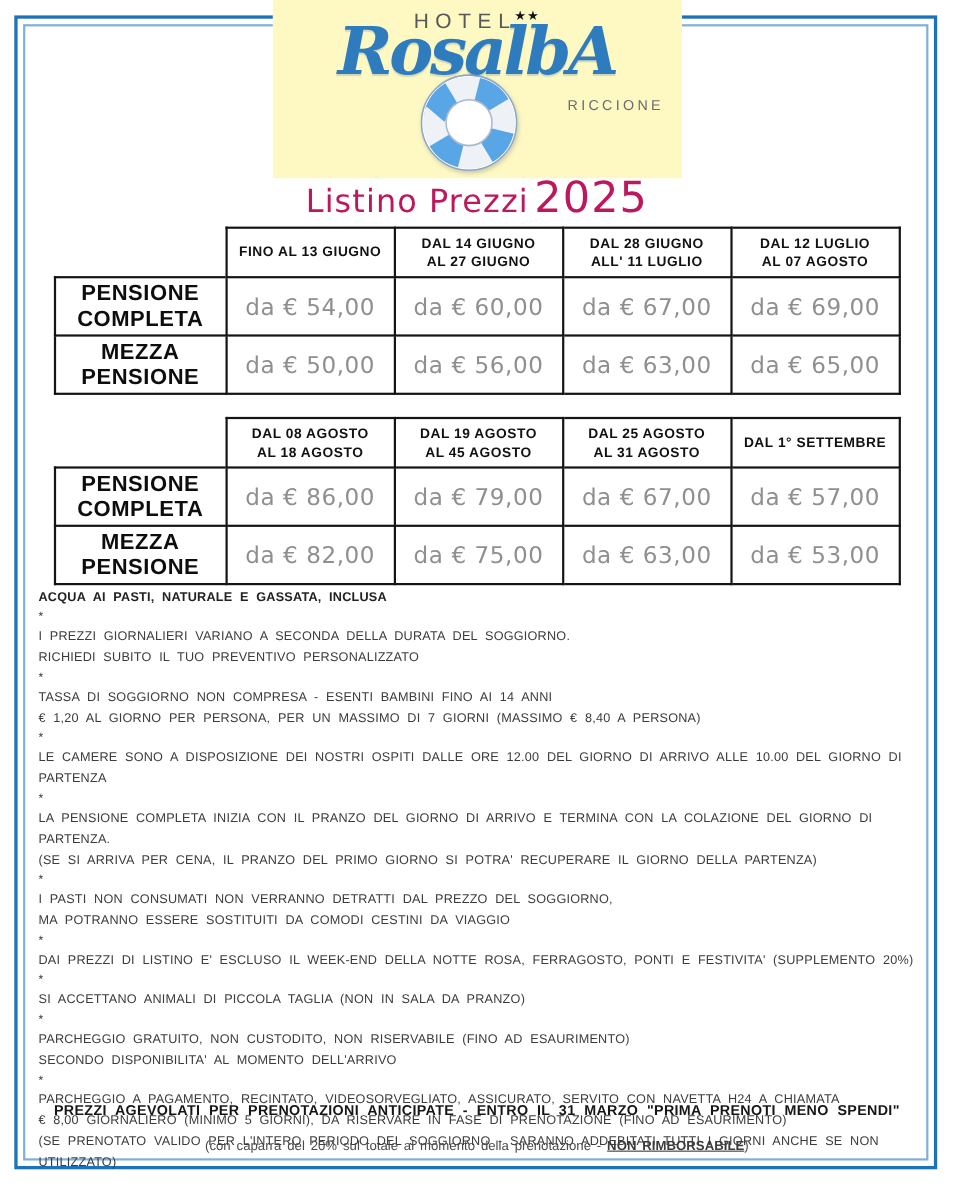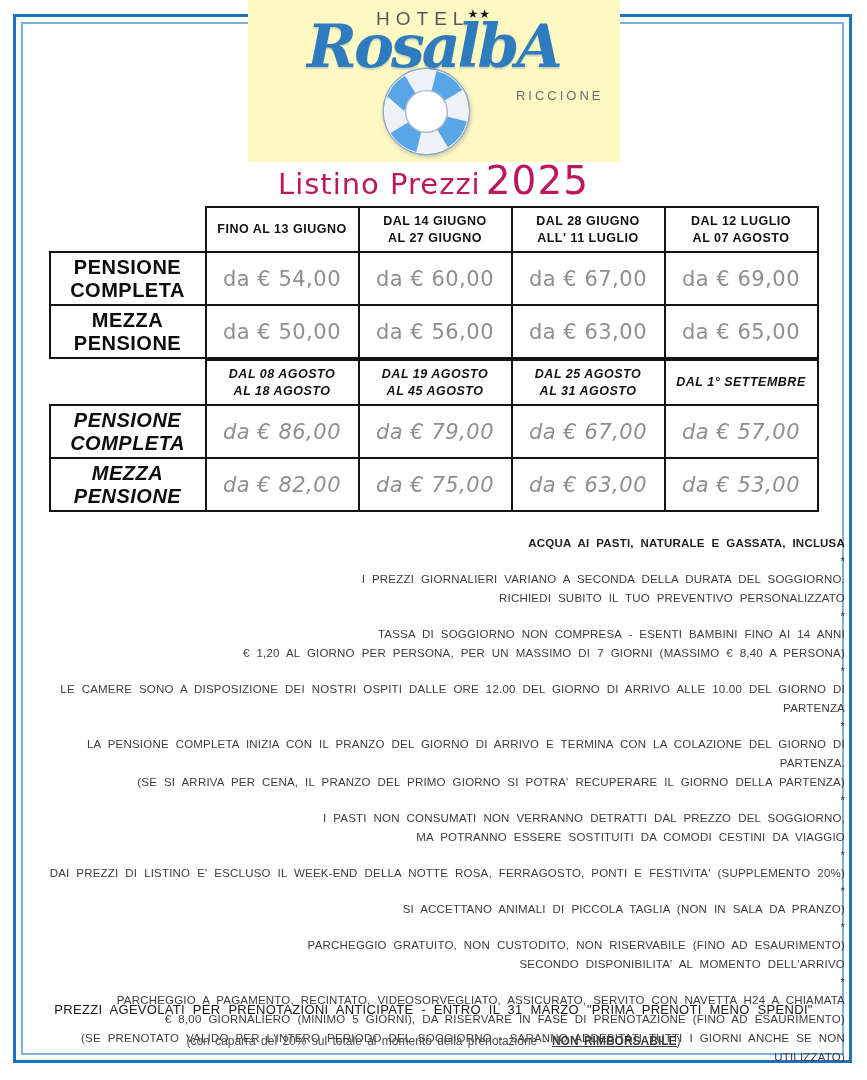--- a/index.html
+++ b/index.html
@@ -30,41 +30,41 @@
 
   
   .title{position:absolute;top:158px;left:0;width:100%;text-align:center;z-index:1;
     color:#be185d;font-family:"DejaVu Sans",sans-serif;}
   .t-text{font-size:29px;letter-spacing:1px;}
   .t-year{font-size:39px;letter-spacing:1px;}
 
   
   .table-area{position:absolute;top:206px;left:0;width:100%;z-index:1;}
   table.season{border-collapse:collapse;margin:0 auto;table-layout:fixed;width:759px;}
-  table.season + table.season{font-style:italic;}
+  table.season + table.season{margin-top:20px;}
   table.season td{border:2px solid #141414;text-align:center;vertical-align:middle;
     padding:0;overflow:hidden;}
   td.corner{border:none !important;width:155px;}
   td.hdr{width:151px;height:43px;font-size:12.5px;font-weight:700;line-height:1.3;
     white-space:pre-line;letter-spacing:0.5px;color:#111;}
   td.rowlabel{height:51px;font-size:20px;font-weight:700;line-height:1.15;
     white-space:pre-line;letter-spacing:0.5px;color:#0d0d0d;}
   td.price{height:51px;font-family:"DejaVu Sans",sans-serif;font-size:21px;
     color:#8f8f8f;letter-spacing:0.5px;}
 
   
-  .notes{position:absolute;top:534px;left:22px;right:22px;text-align:right;z-index:1;
-    color:#3c3c3c;font-size:11.5px;line-height:19px;letter-spacing:0.2px;word-spacing:3.5px;}
+  .notes{position:absolute;top:534px;left:22px;right:22px;text-align:left;z-index:1;
+    color:#3c3c3c;font-size:11.5px;line-height:19px;letter-spacing:0.2px;word-spacing:3.5px;padding-left:13px;}
   .note{white-space:pre-line;margin:0;}
   .note.bold{font-weight:700;color:#222;}
   .sep{line-height:17px;font-size:11px;color:#333;}
 
   
   .footer{position:absolute;top:1002px;left:0;width:100%;text-align:center;z-index:1;}
-  .f1{font-size:13px;font-weight:400;color:#161616;letter-spacing:0.3px;word-spacing:4px;}
+  .f1{font-size:13px;font-weight:700;color:#161616;letter-spacing:0.3px;word-spacing:4px;}
   .f2{margin-top:17px;font-size:12px;color:#4a4a4a;word-spacing:2px;}
   .ul{text-decoration:underline;font-weight:600;color:#3c3c3c;}
 </style>
 </head>
 <body>
 
 <div class="b-outer"></div>
 <div class="b-inner"></div>
 
 <div class="logo-block">

